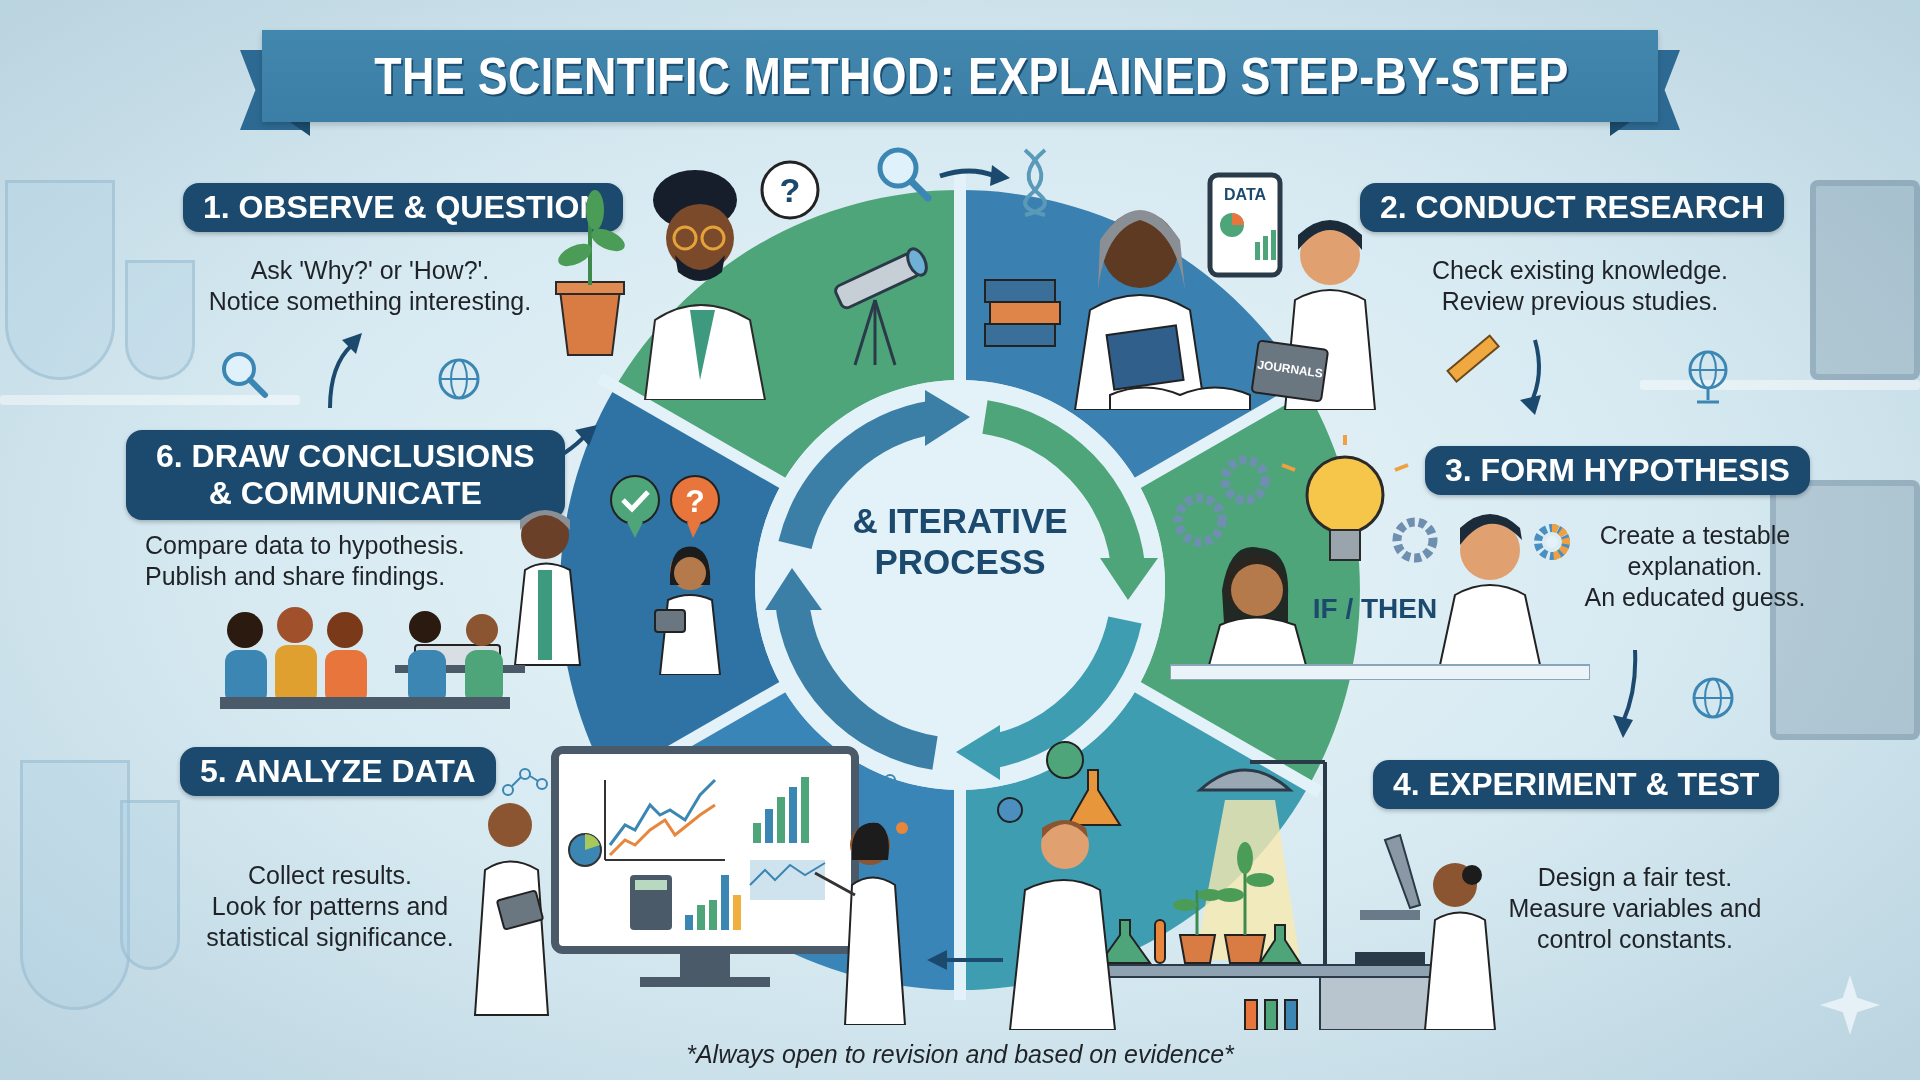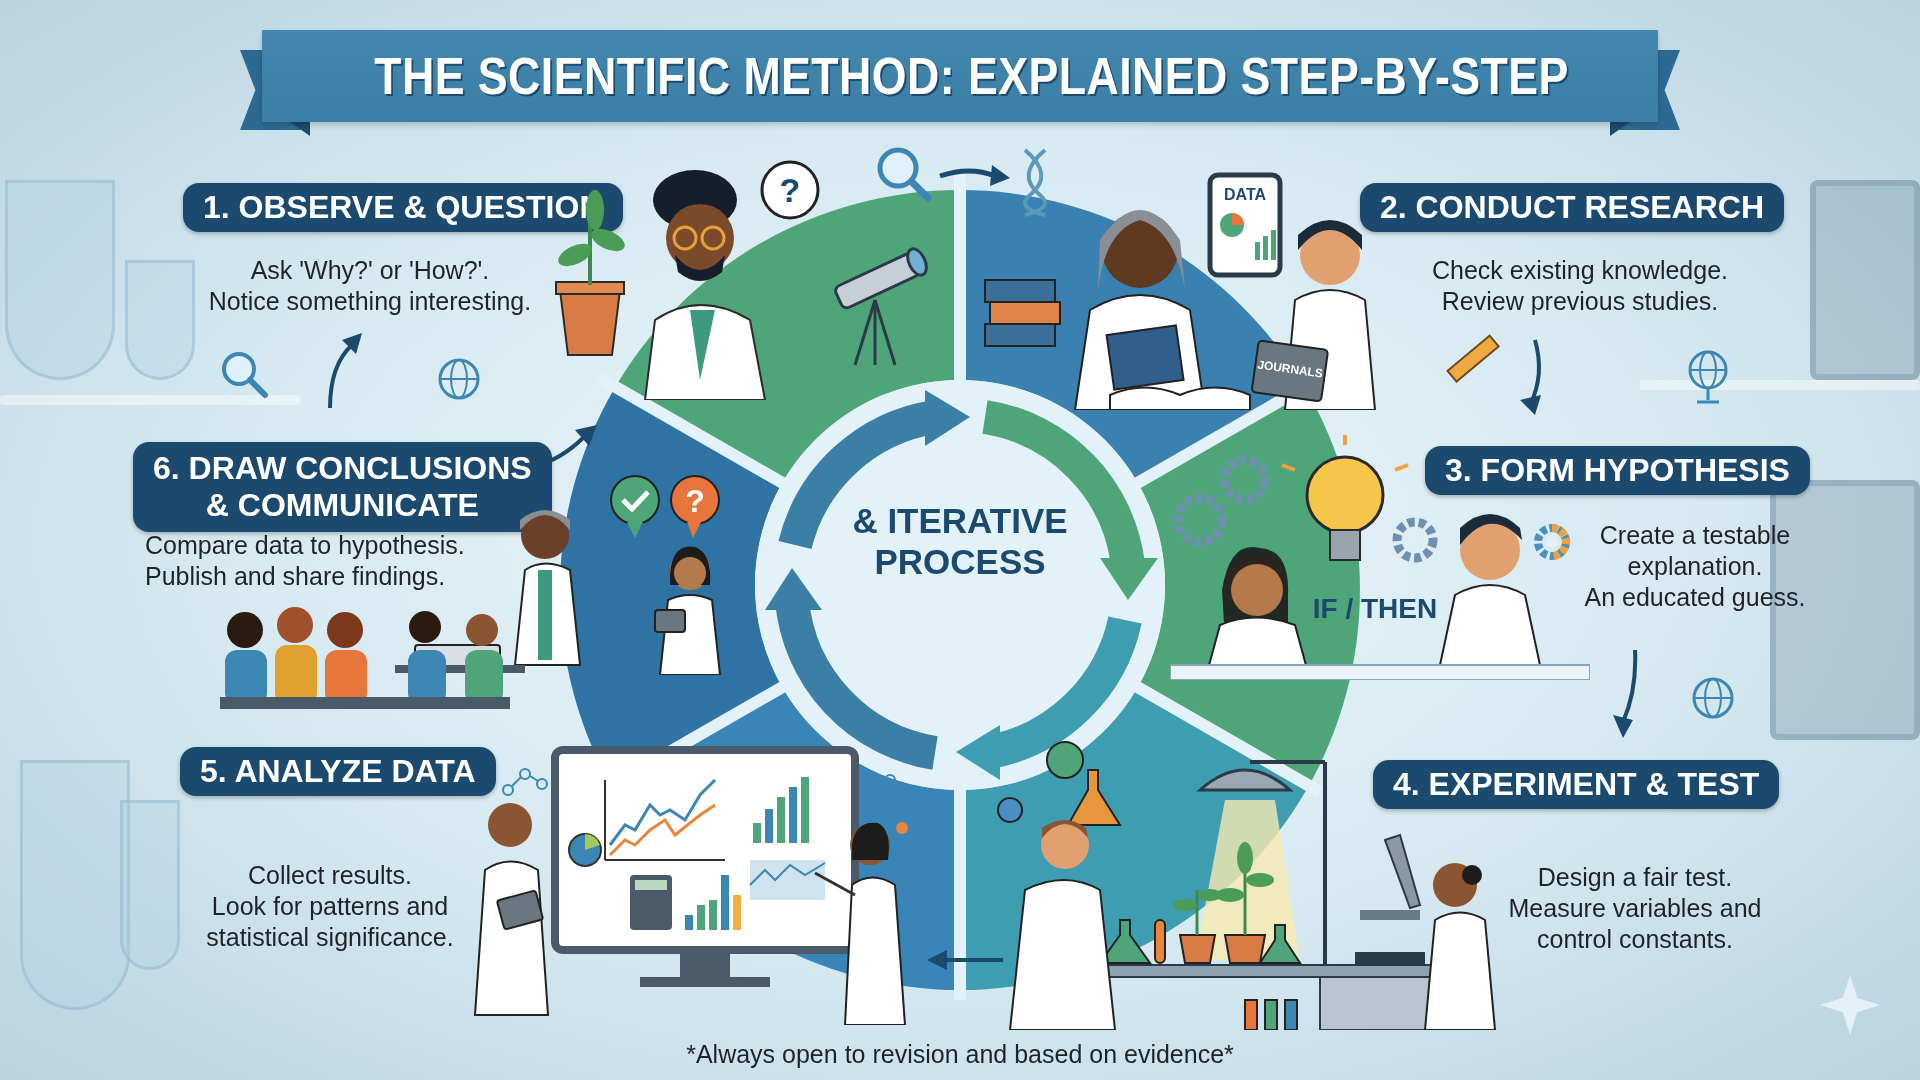--- a/index.html
+++ b/index.html
@@ -54,21 +54,21 @@
 
   .center-text {
     position: absolute; left: 810px; top: 500px; width: 300px;
     text-align: center; font-size: 35px; font-weight: 700; color: #1b4a6e;
     line-height: 1.18;
   }
   .center-text span { display: block; }
 
   .footer-note {
     position: absolute; left: 0; right: 0; top: 1040px; text-align: center;
-    font-size: 25px; color: #1f2328;
+    font-style: italic; font-size: 25px; color: #1f2328;
   }
 
   .icon { position: absolute; }
   .sparkle { position: absolute; left: 1820px; top: 975px; width: 60px; height: 60px; background: rgba(235,245,250,0.85);
     clip-path: polygon(50% 0, 62% 38%, 100% 50%, 62% 62%, 50% 100%, 38% 62%, 0 50%, 38% 38%); }
 </style>
 </head>
 <body>
 
 <div class="bg-lab">
@@ -381,21 +381,21 @@
   <circle cx="50" cy="80" r="22" fill="#8a5530"></circle>
   <path d="M15,270 L25,125 Q50,108 78,125 L88,270 Z" fill="#fff" stroke="#222" stroke-width="2"></path>
   <rect x="40" y="150" width="40" height="30" rx="3" fill="#6a7680" stroke="#222" stroke-width="2" transform="rotate(-15 60 165)"></rect>
 
   <circle cx="410" cy="100" r="20" fill="#8a5530"></circle>
   <path d="M392,100 Q395,75 418,78 Q432,85 428,115 L392,115 Z" fill="#1c1c1c"></path>
   <path d="M385,280 L392,140 Q412,125 435,140 L445,280 Z" fill="#fff" stroke="#222" stroke-width="2"></path>
   <line x1="355" y1="128" x2="395" y2="150" stroke="#333" stroke-width="3"></line>
 </svg>
 
-<div class="step-pill" style="left:133px; top:430px; padding:8px 20px;margin-top:12px;">
+<div class="step-pill" style="left:126px; top:430px; padding:8px 30px;">
   <div>6. DRAW CONCLUSIONS</div>
   <div>&amp; COMMUNICATE</div>
 </div>
 <div class="step-desc" style="left:145px; top:530px; width:330px; text-align:left;">
   <span class="strong">Compare data to hypothesis.</span>
   <span class="plain">Publish and share findings.</span>
 </div>
 
 <svg class="icon" style="left:220px; top:465px;" width="440" height="255" viewBox="0 0 440 255">
 

